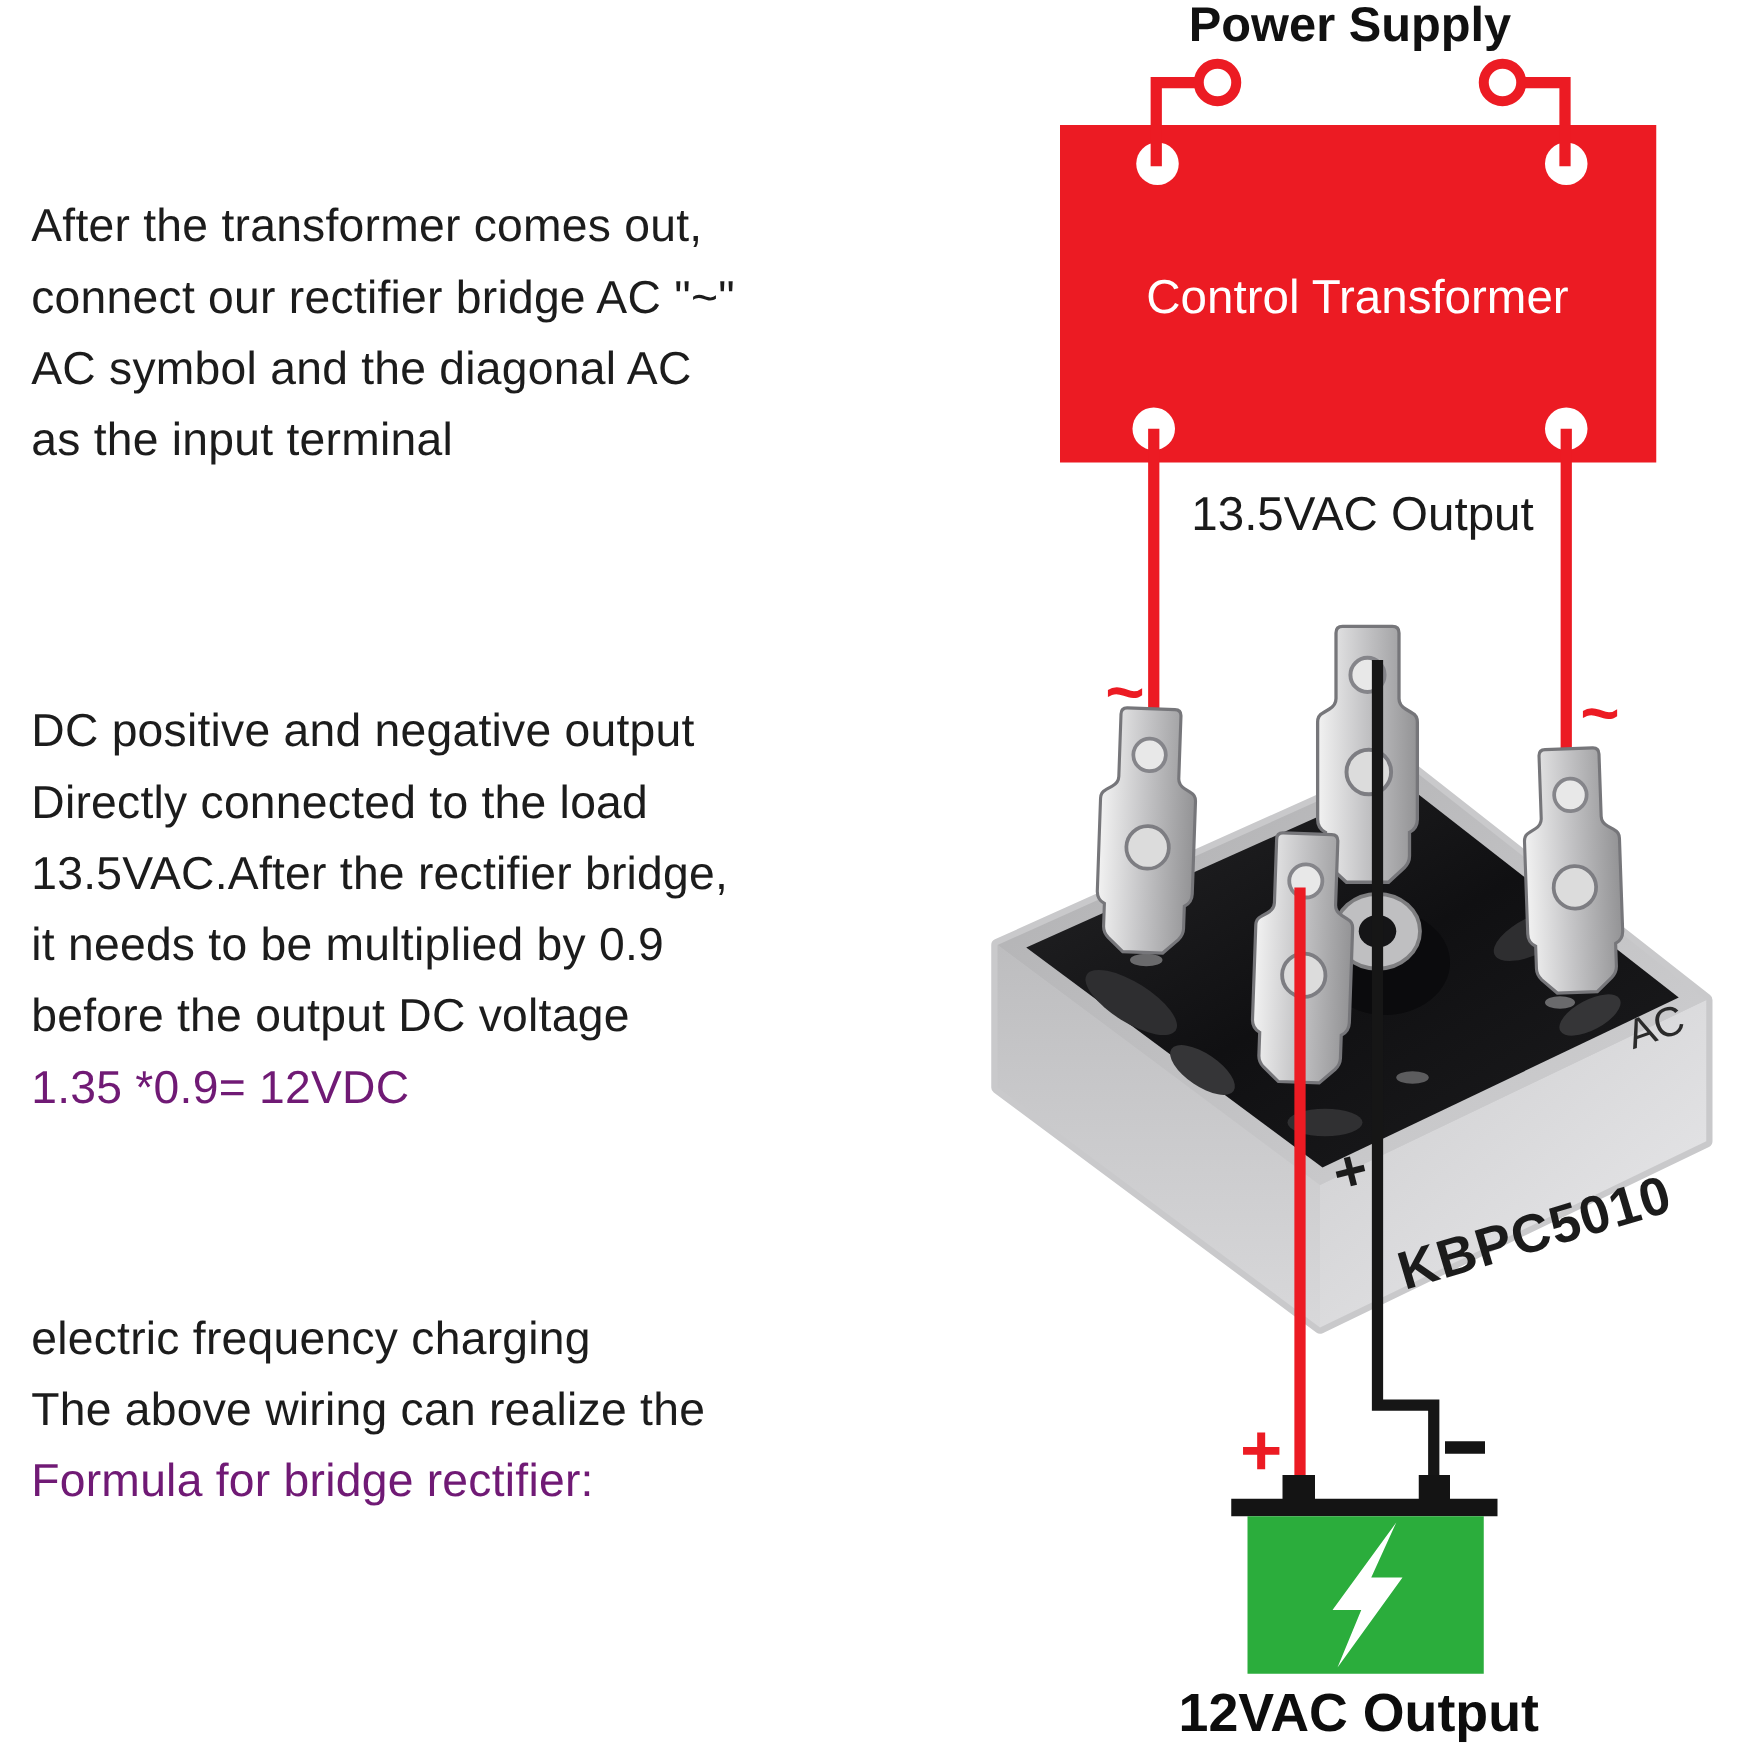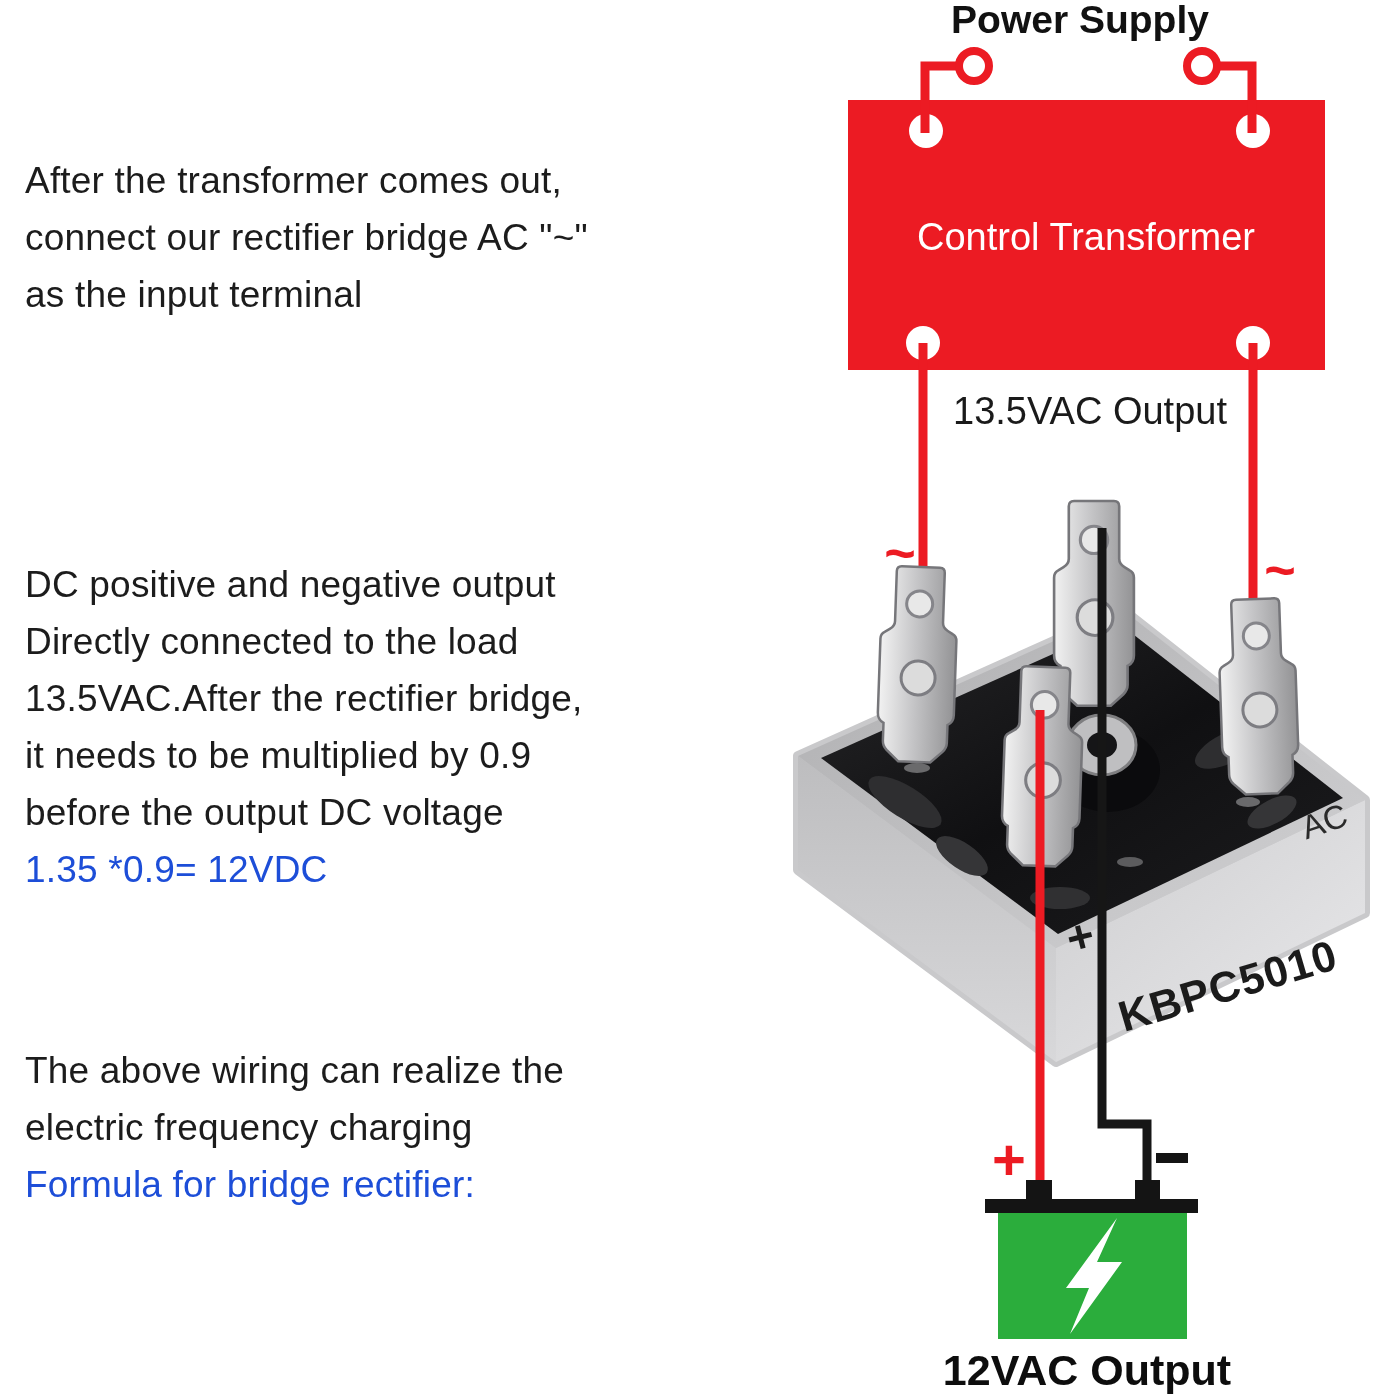--- a/index.html
+++ b/index.html
@@ -4,47 +4,48 @@
 <style>
   html,body{margin:0;padding:0;background:#ffffff;}
   .canvas{
     position:relative;width:1394px;height:1394px;background:#ffffff;
     font-family:"Liberation Sans", sans-serif;overflow:hidden;
   }
   .tb{
     position:absolute;left:25px;font-weight:normal;font-size:37px;line-height:57px;
     color:#1c1c1c;white-space:nowrap;letter-spacing:0.2px;
   }
-  .tb .green{color:#1d4ed8;}
+  .tb .green{color:#701a75;}
   svg.layer{position:absolute;left:0;top:0;width:1394px;height:1394px;}
   text{font-family:"Liberation Sans", sans-serif;}
 </style>
 </head>
 <body>
 
 <div class="canvas">
 
   <section class="tb" style="top:152px">
     <div>After the transformer comes out,</div>
     <div>connect our rectifier bridge AC "~"</div>
+    <div>AC symbol and the diagonal AC</div>
     <div>as the input terminal</div>
   </section>
 
   <section class="tb" style="top:556px">
     <div>DC positive and negative output</div>
     <div>Directly connected to the load</div>
     <div>13.5VAC.After the rectifier bridge,</div>
     <div>it needs to be multiplied by 0.9</div>
     <div>before the output DC voltage</div>
     <div class="green">1.35 *0.9= 12VDC</div>
   </section>
 
   <section class="tb" style="top:1042px">
+    <div>electric frequency charging</div>
     <div>The above wiring can realize the</div>
-    <div>electric frequency charging</div>
     <div class="green">Formula for bridge rectifier:</div>
   </section>
 
   <svg class="layer" viewBox="0 0 1394 1394">
     <defs>
       <linearGradient id="gradLeft" x1="0" y1="0" x2="0" y2="1">
         <stop offset="0" stop-color="#bdbdbf"></stop>
           <stop offset="1" stop-color="#d8d8da"></stop>
       </linearGradient>
       <linearGradient id="gradRight" x1="0" y1="0" x2="1" y2="1">

